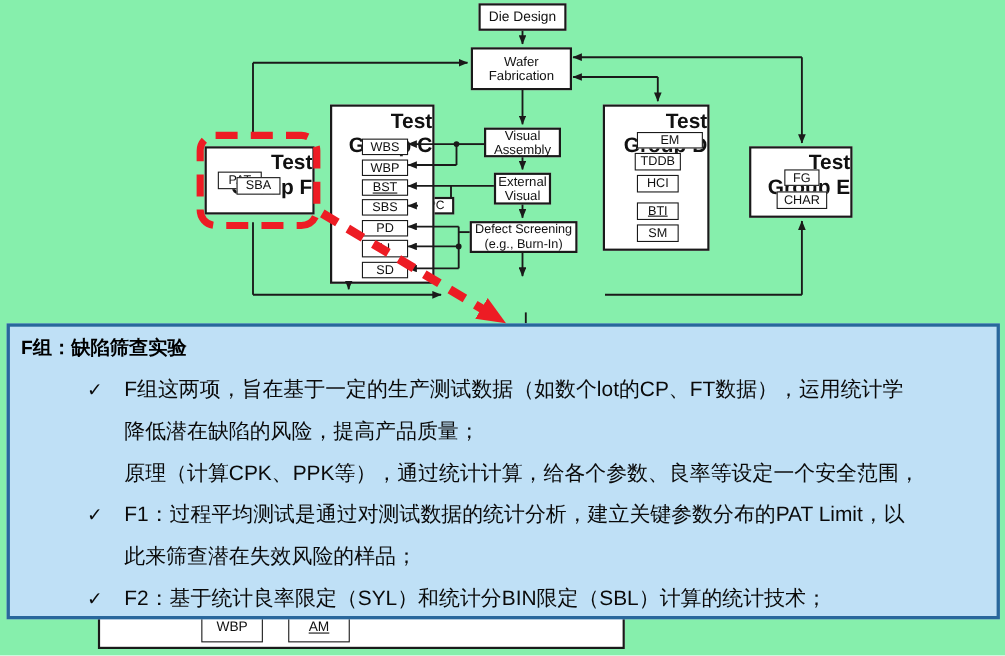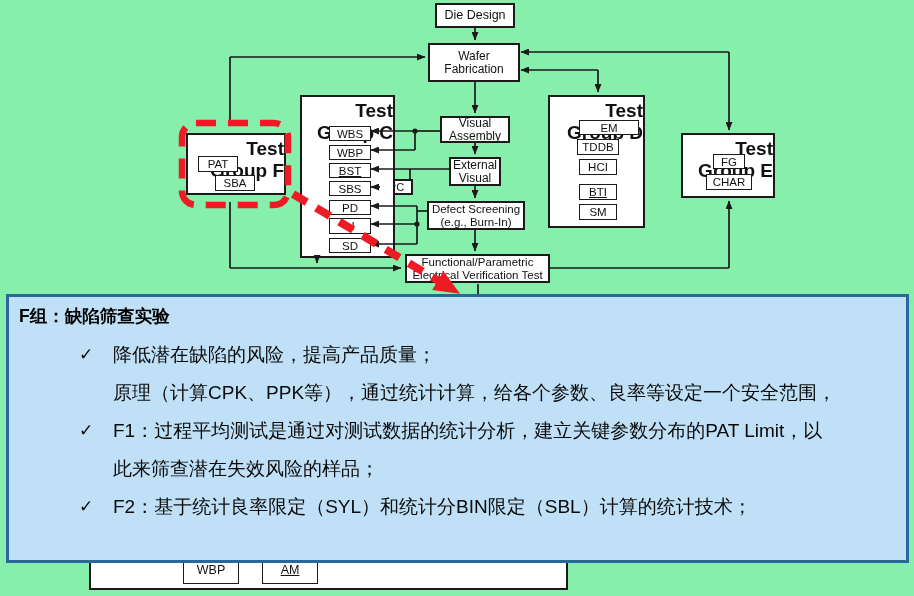--- a/index.html
+++ b/index.html
@@ -97,24 +97,20 @@
 
   <div class="node" style="left:440px; top:116px; width:70px; height:27px; font-size:12px">Visual Assembly</div>
 
   <div class="node" style="left:449px; top:157px; width:52px; height:29px; font-size:12px">External Visual</div>
 
   <div class="node" style="left:427px; top:201px; width:98px; height:29px; font-size:11.5px">
     <span>Defect Screening</span>
     <span>(e.g., Burn-In)</span>
   </div>
 
-  <div class="node" style="left:405px; top:254px; width:145px; height:29px; font-size:11.5px">
-    <span>Functional/Parametric</span>
-    <span>Electrical Verification Test</span>
-  </div>
 
   <div class="node" style="left:380px; top:179px; width:33px; height:16px; font-size:11px; z-index:2">PC</div>
 
   <div class="group" style="left:300px; top:95px; width:95px; height:163px">
     <div class="gtitle">Test Group C</div>
     <div class="item" style="left:27px; top:29px;  width:42px; height:15px">WBS</div>
     <div class="item" style="left:27px; top:48px;  width:42px; height:15px">WBP</div>
     <div class="item u" style="left:27px; top:66px;  width:42px; height:15px">BST</div>
     <div class="item" style="left:27px; top:84px;  width:42px; height:15px">SBS</div>
     <div class="item" style="left:27px; top:103px; width:42px; height:15px">PD</div>
@@ -133,32 +129,33 @@
 
   <div class="group" style="left:681px; top:133px; width:94px; height:65px">
     <div class="gtitle">Test Group E</div>
     <div class="item" style="left:30px; top:19px; width:32px; height:15px">FG</div>
     <div class="item" style="left:23px; top:39px; width:46px; height:16px">CHAR</div>
   </div>
 
   <div class="group" style="left:186px; top:133px; width:100px; height:62px">
     <div class="gtitle">Test Group F</div>
     <div class="item" style="left:10px; top:21px; width:40px; height:16px">PAT</div>
-    <div class="item" style="left:27px; top:40px; width:40px; height:16px">SBA</div>
+    <div class="item" style="left:27px; top:26px; width:40px; height:16px">SBA</div>
   </div>
 
   <div class="bottom-outer"></div>
   <div class="item bitem" style="left:183px; top:556px; width:56px; height:28px">WBP</div>
   <div class="item bitem u" style="left:262px; top:556px; width:56px; height:28px">AM</div>
 
   <div class="callout">
     <div class="ctitle">F组：缺陷筛查实验</div>
 
     <div class="cl">
       <span class="chk">✓</span>
+      <span>F组这两项，旨在基于一定的生产测试数据（如数个lot的CP、FT数据），运用统计学</span>
     </div>
     <div class="cl">
       <span>降低潜在缺陷的风险，提高产品质量；</span>
     </div>
     <div class="cl">
       <span>原理（计算CPK、PPK等），通过统计计算，给各个参数、良率等设定一个安全范围，</span>
     </div>
 
     <div class="cl">
       <span class="chk">✓</span>

